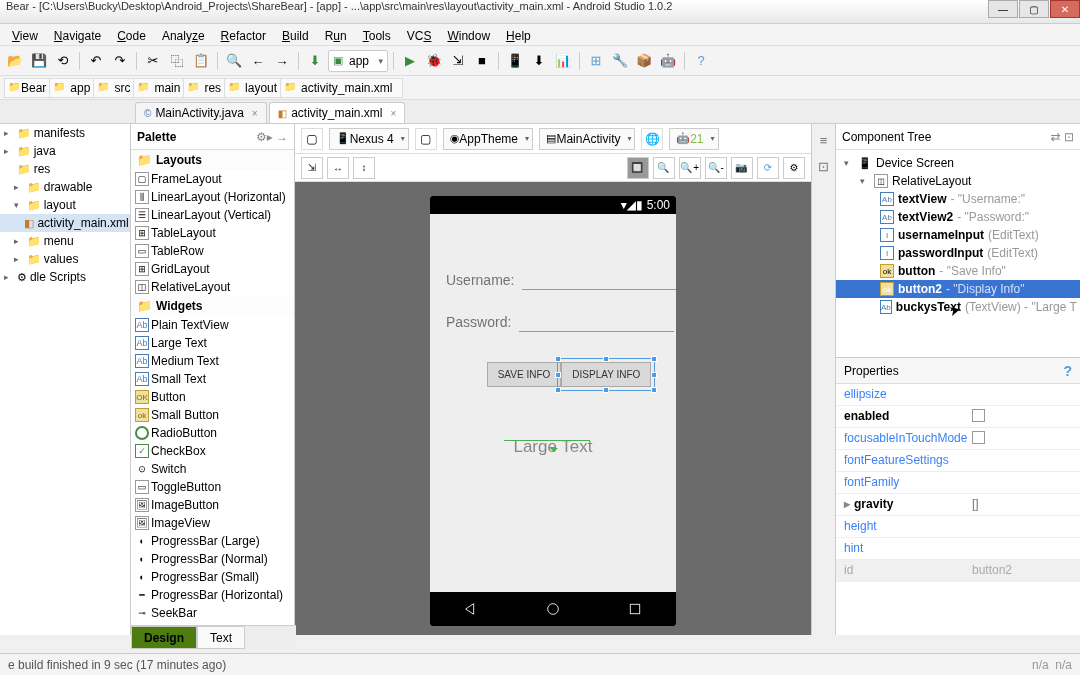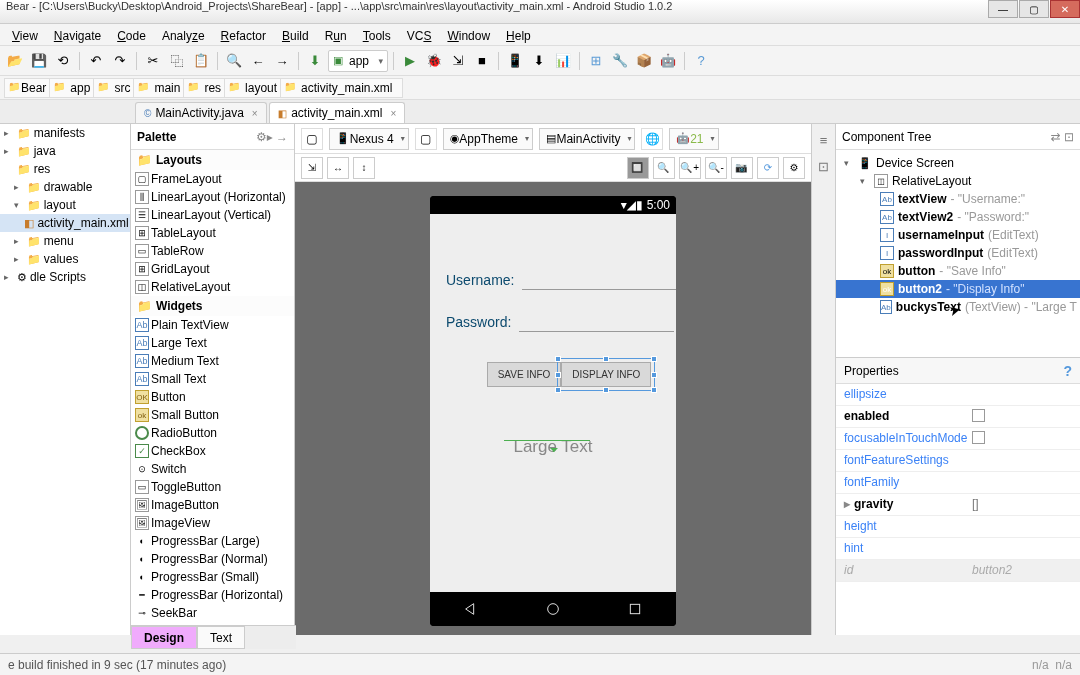--- a/index.html
+++ b/index.html
@@ -61,21 +61,21 @@
 .dt-btn { width:22px; height:22px; border:1px solid #ddd; display:flex; align-items:center; justify-content:center; }
 .designer-toolbar2 { height:28px; display:flex; align-items:center; gap:4px; padding:0 6px; border-bottom:1px solid #ddd; }
 .dt2-btn { width:22px; height:22px; border:1px solid #ccc; display:flex; align-items:center; justify-content:center; font-size:10px; }
 
 .canvas-wrap { flex:1; background:#6b6b6b; display:flex; justify-content:center; padding-top: 14px; overflow:hidden; }
 .phone { width: 246px; height: 430px; background:#000; border-radius:4px; overflow:hidden; display:flex; flex-direction:column; position:relative; }
 .statusbar { height:18px; background:#000; color:#fff; display:flex; justify-content:flex-end; align-items:center; padding:0 6px; font-size:10px; gap:4px; }
 .appbar { height:40px; background:#eeeeee; }
 .phone-content { flex:1; background:#eeeeee; position:relative; padding: 16px; }
 .form-row { display:flex; align-items:center; margin-bottom: 22px; gap: 8px; }
-.form-label { color:#0c4a6e; font-size:14px; }
+.form-label { color:#737373; font-size:14px; }
 .form-input { flex:1; border:none; border-bottom:1px solid #999; background:transparent; height:20px; }
 .btn-row { display:flex; justify-content:center; margin-top: 30px; position:relative;margin-left:32px; }
 .android-btn { padding: 6px 10px; background:#d9d9d9; border:1px solid #aaa; font-size:10px; color:#333; }
 .selected-btn { position:relative; }
 .sel-box { position:absolute; border:1px solid #5599dd; inset:-4px; pointer-events:none; }
 .sel-handle { position:absolute; width:6px; height:6px; background:#5599dd; border:1px solid #fff; }
 .large-text-row { text-align:center; margin-top:50px; color:#888; font-size:17px; }
 .guide-v { position:absolute; width:1px; background:#4caf50; top:196px; bottom:140px; left:50%; }
 .guide-v::after { content:""; position:absolute; bottom:-4px; left:-3px; border:4px solid transparent; border-top-color:#4caf50; }
 .guide-h { position:absolute; height:1px; background:#4caf50; top:186px; left:74px; right:86px; }
@@ -103,26 +103,26 @@
 .ct-icon.dev { border:none; font-size:11px; }
 
 .props-header { height:26px; display:flex; align-items:center; justify-content:space-between; padding:0 8px; border-bottom:1px solid #ddd; background:#f7f7f7; }
 .props-header .q { color:#5599dd; font-size:14px; font-weight:bold; }
 .props-table { flex:1; overflow:hidden; }
 .prop-row { display:flex; height:22px; border-bottom:1px solid #eee; }
 .prop-name { width:130px; padding:3px 8px; color:#3b82f6; }
 .prop-name.bold { font-weight:bold; color:#000; }
 .prop-val { flex:1; padding:3px 6px; color:#777; }
 .prop-check { width:13px; height:13px; border:1px solid #999; display:inline-block; background:#fff; }
-.prop-row.dim { background:#f0f0f0;font-style:italic; }
+.prop-row.dim { background:#f0f0f0; }
 .prop-row.dim .prop-name, .prop-row.dim .prop-val { color:#aaa; }
 
 .design-text-tabs { position:absolute; bottom:26px; left:131px; display:flex; background:#ededed; border-top:1px solid #ccc; width:165px; height:24px; }
 .dt-tab { padding:4px 12px; border:1px solid #ccc; background:#fafafa; }
-.dt-tab.active { background:#f0abfc; font-weight:bold; }
+.dt-tab.active { background:#4d7c0f; font-weight:bold; }
 
 .statusline { position:absolute; bottom:0; left:0; right:0; height:22px; background:#f4f4f4; border-top:1px solid #ccc; display:flex; align-items:center; padding:0 8px; font-size:11px; color:#555; justify-content:space-between; }
 .statusline .na { color:#999; }
 
 .cursor-arrow { position:absolute; left:949px; top:302px; font-size:14px; color:#000; pointer-events:none; transform: rotate(-15deg); }
 </style>
 </head>
 <body>
 
 <div class="titlebar">

